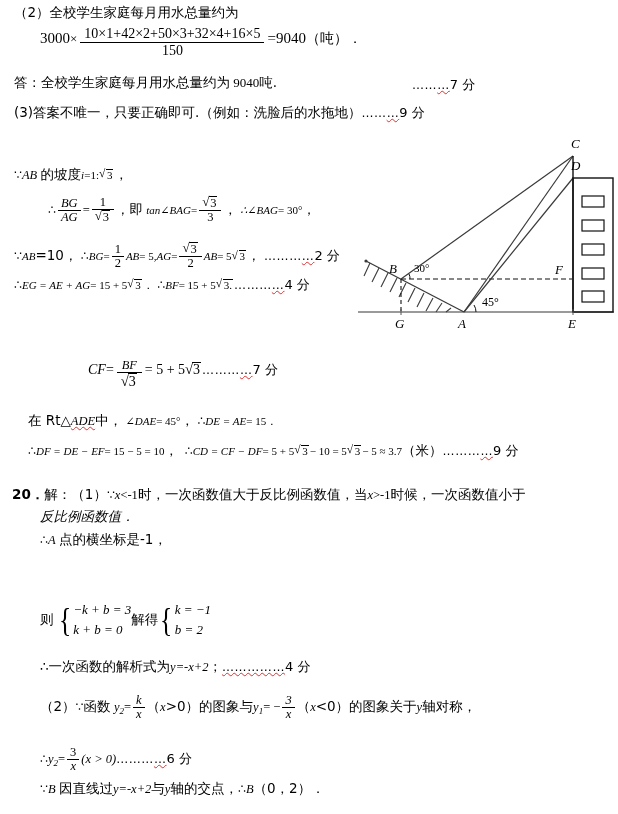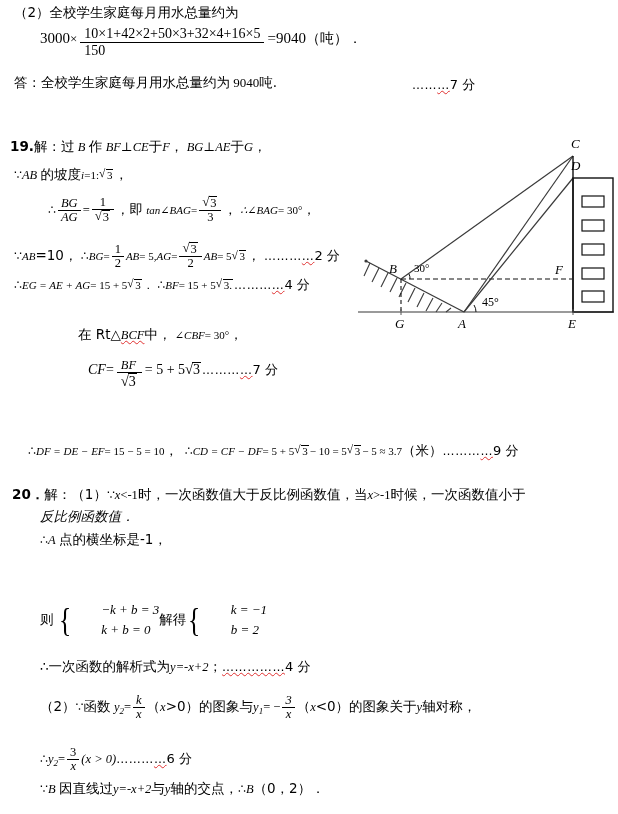--- a/index.html
+++ b/index.html
@@ -72,21 +72,21 @@
     padding: 0 3px;
     border-bottom: 1px solid #000;
   }
   .frac > .den {
     display: block;
     padding: 0 3px;
   }
   .bigfrac {
     display: inline-block;
     vertical-align: -0.85em;
-    text-align: left;
+    text-align: center;
     font-size: 14px;
     line-height: 1.15;
     margin: 0 3px;
   }
   .bigfrac > .num {
     display: block;
     padding: 0 4px;
     border-bottom: 1.2px solid #000;
   }
   .bigfrac > .den {
@@ -129,21 +129,20 @@
     display: inline-block;
   }
   .eqcol {
     display: inline-flex;
     flex-direction: column;
     justify-content: flex-end;
     font-size: 13px;
     line-height: 1.55;
     font-style: italic;
     font-family: "Liberation Serif", "DejaVu Serif", serif;
-    margin-left: 28px;
   }
   
   #figure {
     position: absolute;
   }
   .dsvg { display:block; }
 </style>
 </head>
 <body>
 
@@ -155,28 +154,24 @@
     <span class="mt" style="font-size:15px;">3000</span><span class="mt" style="font-size:13px;">×</span><span class="bigfrac"><span class="num">10×1+42×2+50×3+32×4+16×5</span><span class="den">150</span></span><span class="mt" style="font-size:15px;">=</span><span class="mt" style="font-size:15px;">9040</span><span class="cn" style="font-size:14px;">（吨）．</span>
   </div>
 
   <div class="line" style="left:14px; top:76px;">
     <span class="cn">答：全校学生家庭每月用水总量约为</span><span class="mt" style="font-size:13px;">&nbsp;</span><span class="mt" style="font-size:13px;">9040</span><span class="cn">吨.</span>
   </div>
   <div class="line" style="left:412px; top:78px;">
     <span class="cn dots" style="font-size:12px;">……</span><span class="cn dots wavy" style="font-size:12px;">…</span><span class="cn" style="font-size:13px;">7 分</span>
   </div>
 
-
-  <div class="line" style="left:10px; top:140px;">
-    <span class="cn bold">19.</span><span class="cn">解：过</span>
-    <span class="it">B</span>
-    <span class="cn">作</span>
-    <span class="it">BF</span><span class="mt">⊥</span><span class="it">CE</span><span class="cn">于</span><span class="it">F</span><span class="cn">，</span>
-    <span class="it">BG</span><span class="mt">⊥</span><span class="it">AE</span><span class="cn">于</span><span class="it">G</span><span class="cn">，</span>
-  </div>
+  <div class="line" style="left:14px; top:106px;">
+    <span class="cn">(3)答案不唯一，只要正确即可.（例如：洗脸后的水拖地）</span><span class="cn dots" style="font-size:12px;">……</span><span class="cn dots wavy" style="font-size:12px;">…</span><span class="cn" style="font-size:13px;">9 分</span>
+  </div>
+
 
   <div class="line" style="left:14px; top:168px;">
     <span class="mt">∵</span><span class="it">AB</span>
     <span class="cn">的坡度</span><span class="it sm">i</span><span class="mt sm">=1:</span><span class="sqrt mt sm"><span class="rad">3</span></span><span class="cn">，</span>
   </div>
 
   <div class="line" style="left:48px; top:196px;">
     <span class="mt">∴</span><span class="frac it"><span class="num">BG</span><span class="den">AG</span></span><span class="mt">=</span><span class="frac mt"><span class="num">1</span><span class="den"><span class="sqrt"><span class="rad">3</span></span></span></span><span class="cn">，即</span>
     <span class="it sm">tan∠BAG</span><span class="mt sm">=</span><span class="frac mt sm"><span class="num"><span class="sqrt"><span class="rad">3</span></span></span><span class="den">3</span></span><span class="cn">，</span>
     <span class="it sm">∴∠BAG</span><span class="mt sm">= 30°</span><span class="cn">，</span>
@@ -186,29 +181,30 @@
     <span class="mt">∵</span><span class="it sm">AB</span><span class="cn">=10，</span>
     <span class="mt">∴</span><span class="it sm">BG</span><span class="mt sm">=</span><span class="frac mt"><span class="num">1</span><span class="den">2</span></span><span class="it sm">AB</span><span class="mt sm">= 5,</span><span class="it sm">AG</span><span class="mt sm">=</span><span class="frac mt"><span class="num"><span class="sqrt"><span class="rad">3</span></span></span><span class="den">2</span></span><span class="it sm">AB</span><span class="mt sm">= 5</span><span class="sqrt mt sm"><span class="rad">3</span></span><span class="cn">，</span>
     <span class="cn dots" style="font-size:12px;">………</span><span class="cn dots wavy" style="font-size:12px;">…</span><span class="cn" style="font-size:13px;">2 分</span>
   </div>
 
   <div class="line" style="left:14px; top:278px;">
     <span class="mt">∴</span><span class="it sm">EG = AE + AG</span><span class="mt sm">= 15 + 5</span><span class="sqrt mt sm"><span class="rad">3</span></span><span class="mt sm">．</span>
     <span class="mt">∴</span><span class="it sm">BF</span><span class="mt sm">= 15 + 5</span><span class="sqrt mt sm"><span class="rad">3.</span></span><span class="cn dots" style="font-size:12px;">………</span><span class="cn dots wavy" style="font-size:12px;">…</span><span class="cn" style="font-size:13px;">4 分</span>
   </div>
 
-  <div class="line" style="left:78px; top:328px;">
-    <span class="cn">在 Rt△</span><span class="it wavy">BCF</span><span class="cn">中，</span>
-    <span class="it sm">∠CBF</span><span class="mt sm">= 30°</span><span class="cn">，</span>
-  </div>
 
   <div class="line" style="left:88px; top:358px;">
     <span class="it" style="font-size:14px;">CF</span><span class="mt" style="font-size:14px;">=</span><span class="bigfrac"><span class="num it">BF</span><span class="den"><span class="sqrt"><span class="rad">3</span></span></span></span><span class="mt" style="font-size:14px;">= 5 + 5</span><span class="sqrt mt" style="font-size:14px;"><span class="rad">3</span></span><span class="cn dots" style="font-size:12px;">………</span><span class="cn dots wavy" style="font-size:12px;">…</span><span class="cn" style="font-size:13px;">7 分</span>
   </div>
 
+  <div class="line" style="left:28px; top:414px;">
+    <span class="cn">在 Rt△</span><span class="it wavy">ADE</span><span class="cn">中，</span>
+    <span class="it sm">∠DAE</span><span class="mt sm">= 45°</span><span class="cn">，</span>
+    <span class="mt">∴</span><span class="it sm">DE = AE</span><span class="mt sm">= 15．</span>
+  </div>
 
   <div class="line" style="left:28px; top:444px;">
     <span class="mt">∴</span><span class="it sm">DF = DE − EF</span><span class="mt sm">= 15 − 5 = 10</span><span class="cn">，</span>
     &nbsp;<span class="mt">∴</span><span class="it sm">CD = CF − DF</span><span class="mt sm">= 5 + 5</span><span class="sqrt mt sm"><span class="rad">3</span></span><span class="mt sm">− 10 = 5</span><span class="sqrt mt sm"><span class="rad">3</span></span><span class="mt sm">− 5 ≈ 3.7</span><span class="cn">（米）</span><span class="cn dots" style="font-size:12px;">………</span><span class="cn dots wavy" style="font-size:12px;">…</span><span class="cn" style="font-size:13px;">9 分</span>
   </div>
 
   <div id="figure" style="left:358px; top:136px; width:256px; height:200px;">
     <svg class="dsvg" width="256" height="200" viewBox="0 0 256 200">
 
       <line x1="0" y1="176" x2="256" y2="176" stroke="#9a9a9a" stroke-width="2.2"></line>

